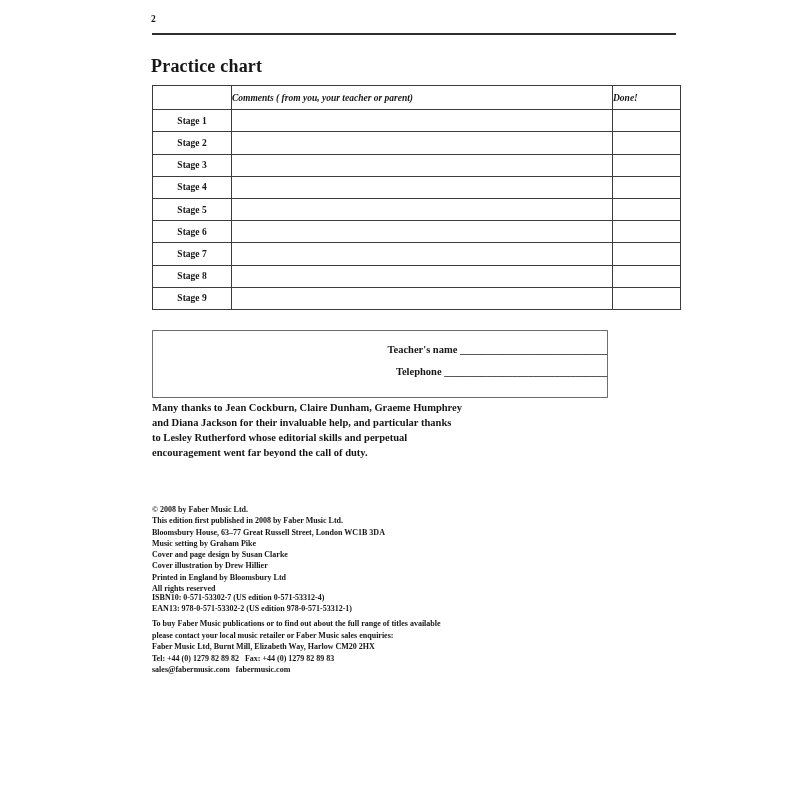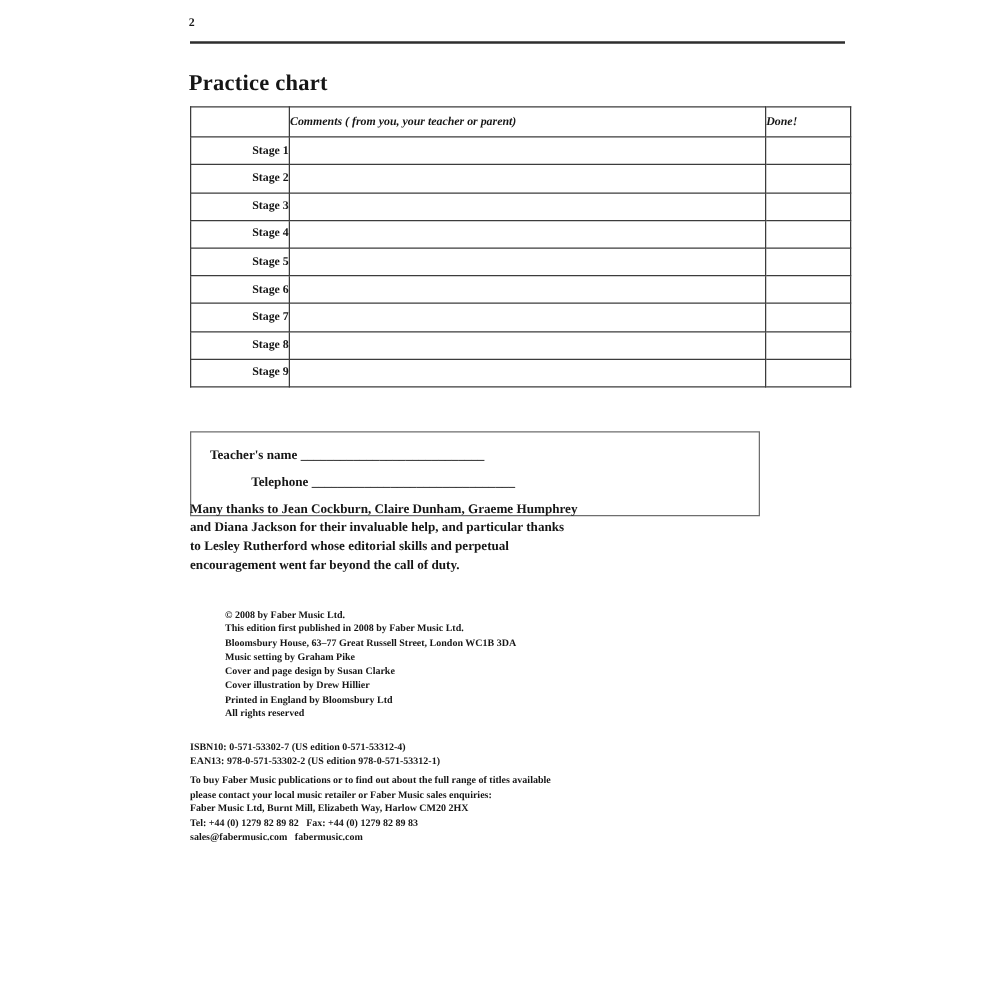--- a/index.html
+++ b/index.html
@@ -27,50 +27,51 @@
   table.practice{
     position:absolute;left:152px;top:85px;
     width:525px;height:225px;
     border-collapse:collapse;table-layout:fixed;padding-left:40px;
   }
   table.practice td{
     border:1px solid #3c3c3c;
     padding:0;
     vertical-align:middle;
   }
-  td.col-stage{width:78px;text-align:right;}
+  td.col-stage{width:78px;text-align:center;}
   td.col-comments{width:380px;padding-left:8px;}
   td.col-done{width:67px;padding-left:7px;}
   tr.hdr{height:24px;}
   tr.stage-row{height:22px;}
   .hdr-italic{
     font-size:9.5px;font-weight:700;font-style:italic;
   }
   .stage-label{
     font-size:9.5px;font-weight:700;
   }
   .teacher-box{
-    left:152px;top:345px;width:454px;height:66px;
+    left:152px;top:330px;width:454px;height:66px;
     border:1.5px solid #6e6e6e;
+    text-align:right;
   }
   .teacher-box .line{
     margin-left:15px;
     font-size:10.5px;font-weight:700;
     white-space:pre;
   }
   .teacher-box .line.first{margin-top:13px;}
   .teacher-box .line.second{margin-top:11px;margin-left:48px;}
   .thanks{
     left:152px;top:400px;
     font-size:10.5px;font-weight:700;line-height:15px;
   }
   .smallblock{
     font-size:8px;font-weight:700;line-height:11.3px;
   }
-  .colophon{left:152px;top:486px;margin-left:28px;}
+  .colophon{left:152px;top:504px;}
   .isbn-block{left:152px;top:592px;}
   .contact-block{left:152px;top:618px;line-height:11.5px;}
   .line{white-space:pre;}
 </style>
 </head>
 <body>
 
 <div id="page">
 
   <div class="abs page-number">2</div>

